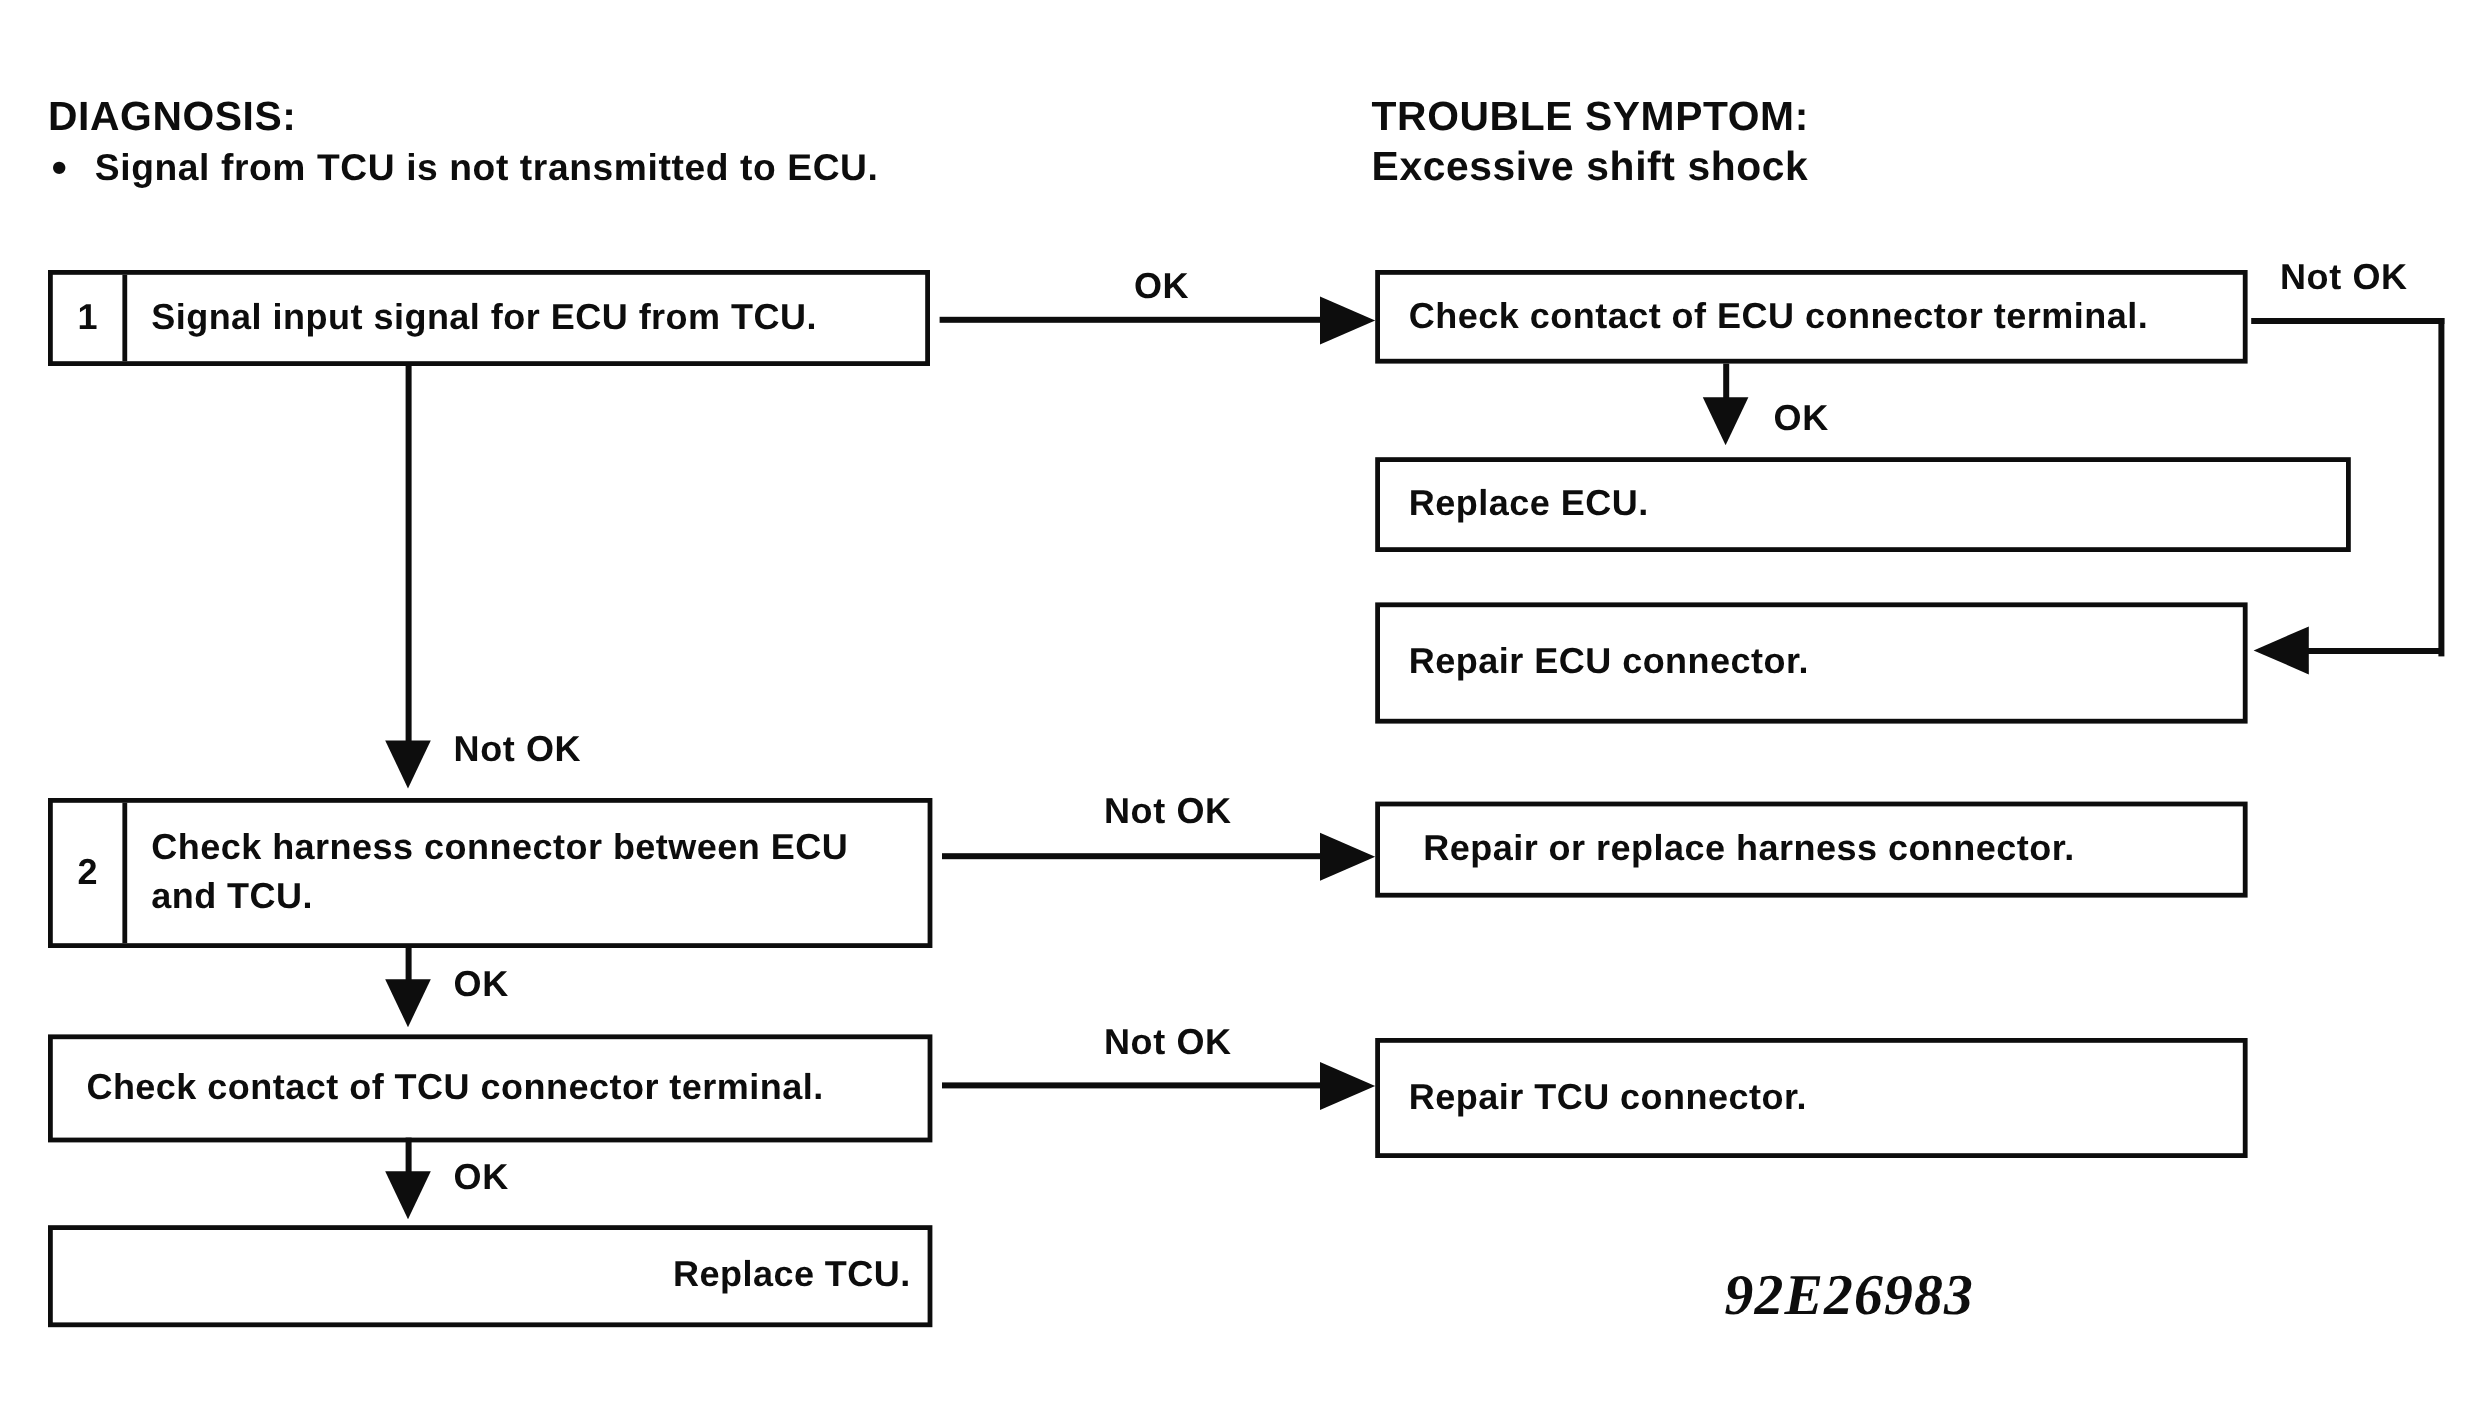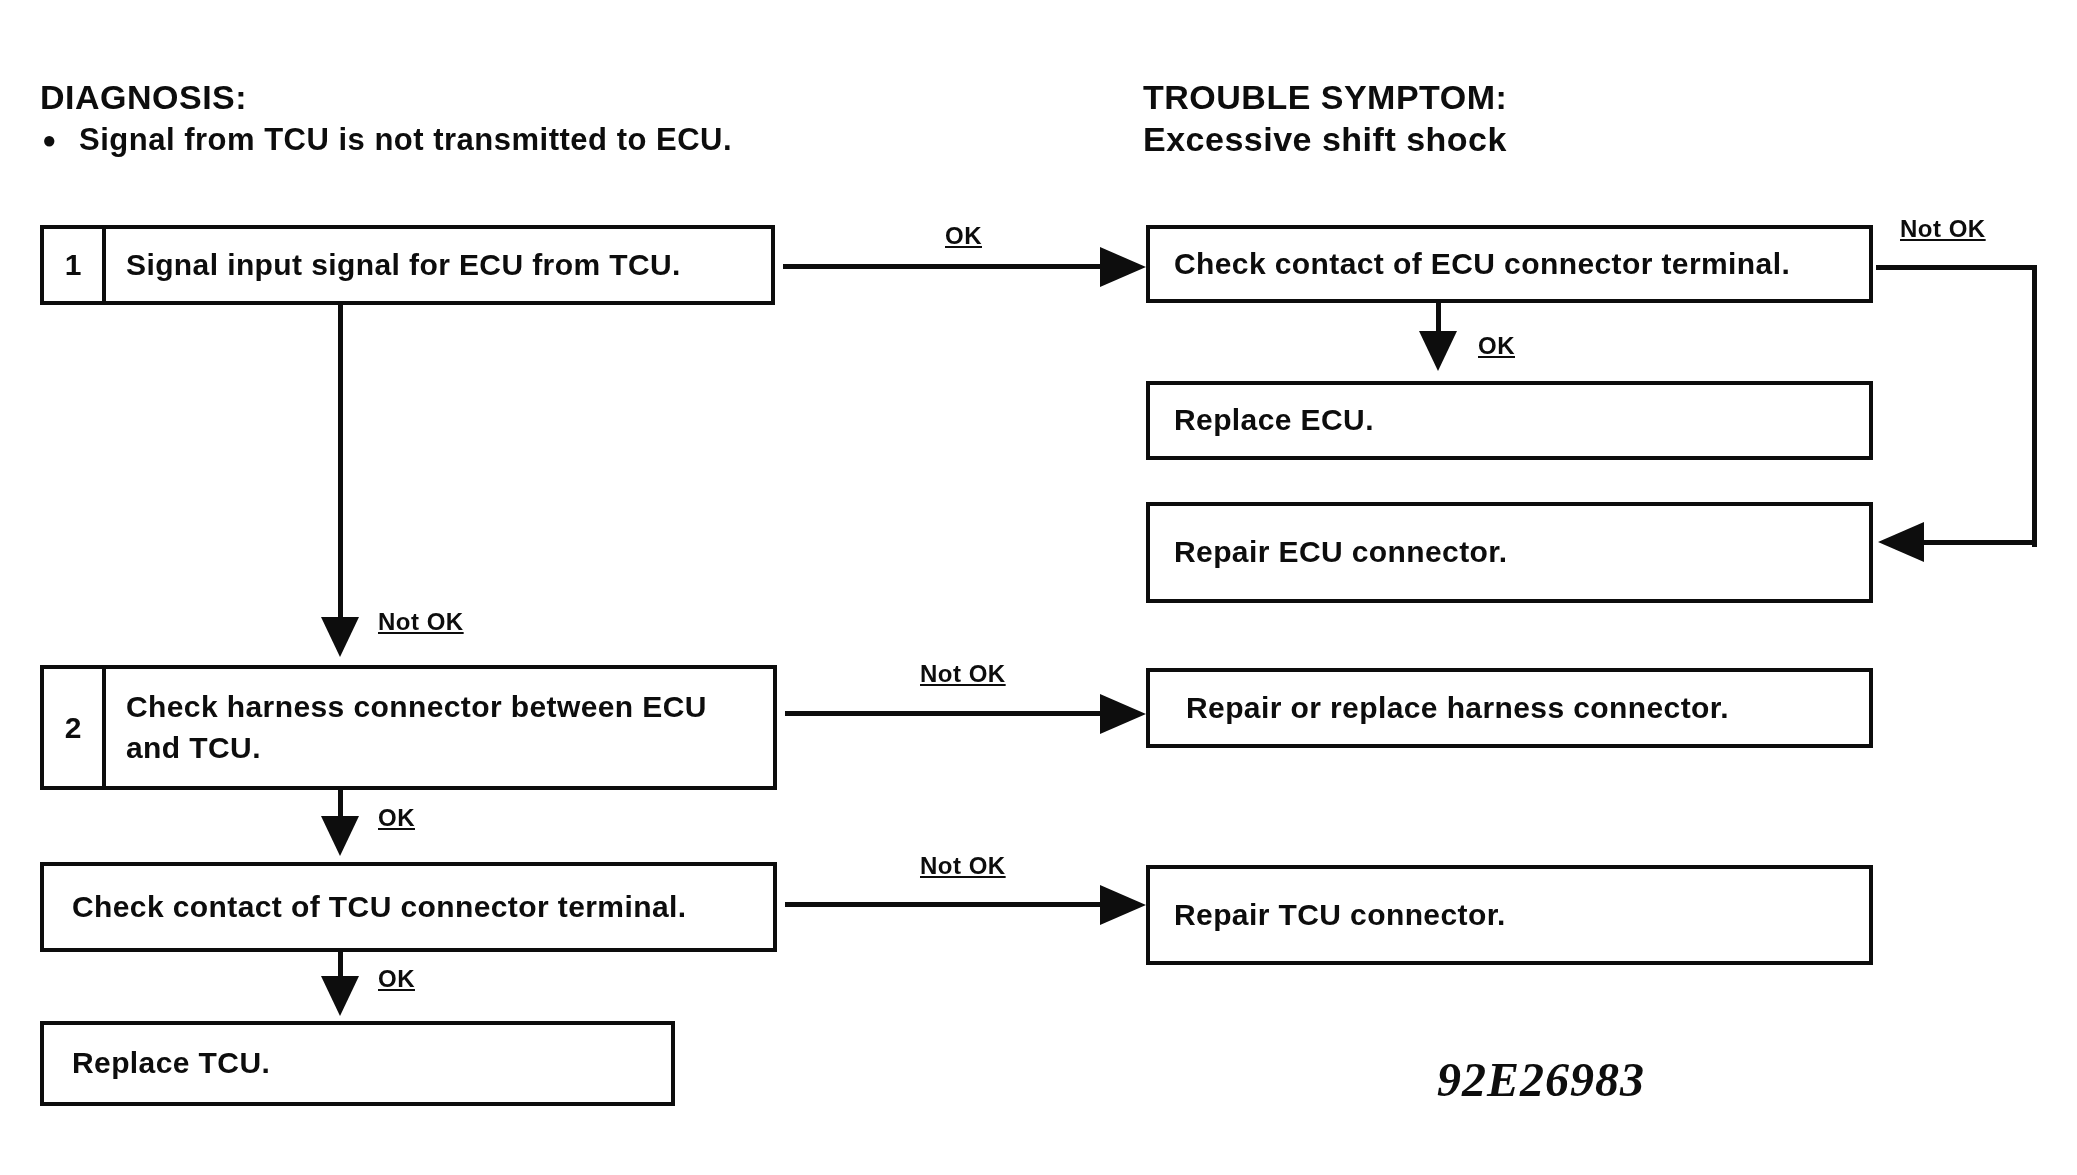--- a/index.html
+++ b/index.html
@@ -30,25 +30,24 @@
     align-items: center;
     gap: 22px;
     font-size: 31px;
     font-weight: 700;
     letter-spacing: 0.5px;
     white-space: nowrap;
   }
   .bullet-dot { font-size: 24px; line-height: 1; }
 
   .lbl {
-    font-size: 24px;
+    font-size: 30px;
     font-weight: 700;
     letter-spacing: 0.5px;
     white-space: nowrap;
-    text-decoration: underline;
   }
 
   
   .fbox {
     box-sizing: border-box;
     border: 4px solid #0d0d0d;
     background: #ffffff;
     display: flex;
     align-items: stretch;
   }
@@ -129,29 +128,29 @@
 
   <div class="abs fbox" style="left:40px; top:665px; width:737px; height:125px;">
     <div class="numcell">2</div>
     <div class="boxtext wrap2">Check harness connector between ECU and TCU.</div>
   </div>
 
   <div class="abs fbox" style="left:40px; top:862px; width:737px; height:90px;">
     <div class="boxtext" style="padding-left:28px;">Check contact of TCU connector terminal.</div>
   </div>
 
-  <div class="abs fbox" style="left:40px; top:1021px; width:635px; height:85px;">
+  <div class="abs fbox" style="left:40px; top:1021px; width:737px; height:85px;justify-content:flex-end;">
     <div class="boxtext" style="padding-left:28px;">Replace TCU.</div>
   </div>
 
   <div class="abs fbox" style="left:1146px; top:225px; width:727px; height:78px;">
     <div class="boxtext" style="padding-left:24px;">Check contact of ECU connector terminal.</div>
   </div>
 
-  <div class="abs fbox" style="left:1146px; top:381px; width:727px; height:79px;">
+  <div class="abs fbox" style="left:1146px; top:381px; width:813px; height:79px;">
     <div class="boxtext" style="padding-left:24px;">Replace ECU.</div>
   </div>
 
   <div class="abs fbox" style="left:1146px; top:502px; width:727px; height:101px;">
     <div class="boxtext" style="padding-left:24px;">Repair ECU connector.</div>
   </div>
 
   <div class="abs fbox" style="left:1146px; top:668px; width:727px; height:80px;">
     <div class="boxtext" style="padding-left:36px;">Repair or replace harness connector.</div>
   </div>

